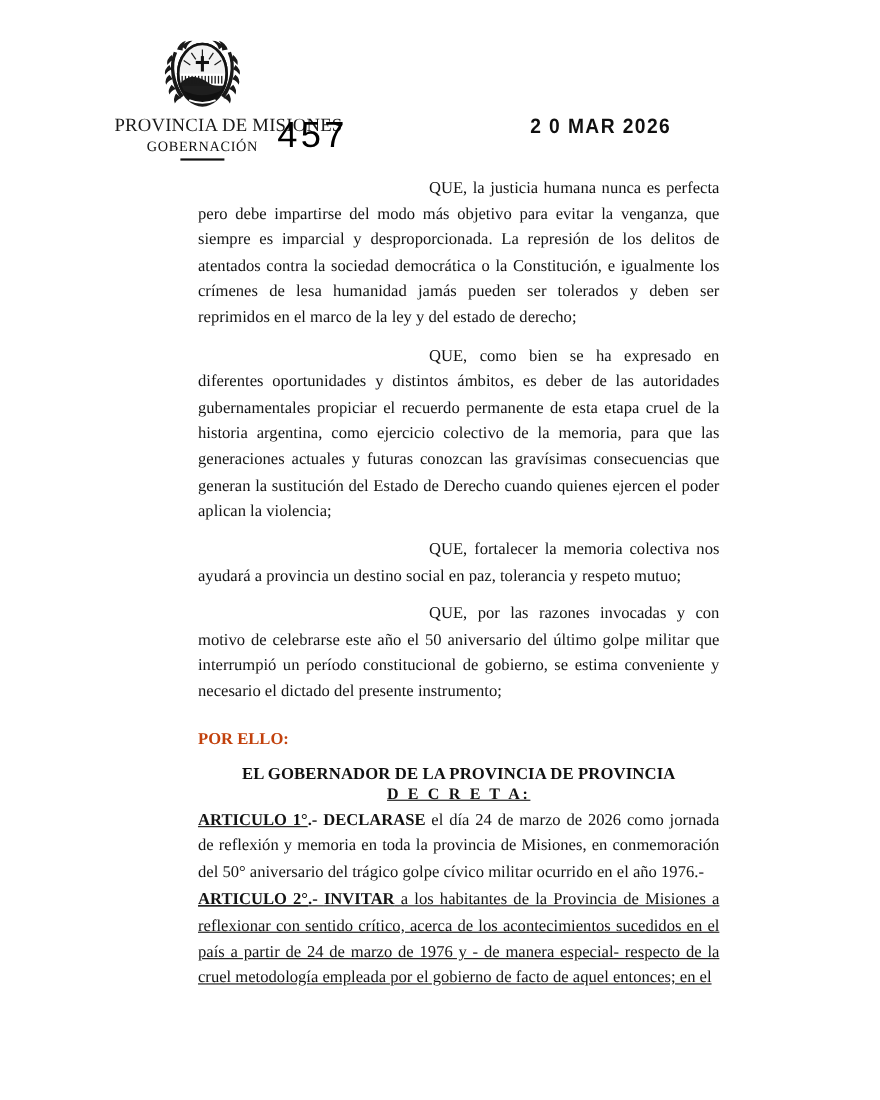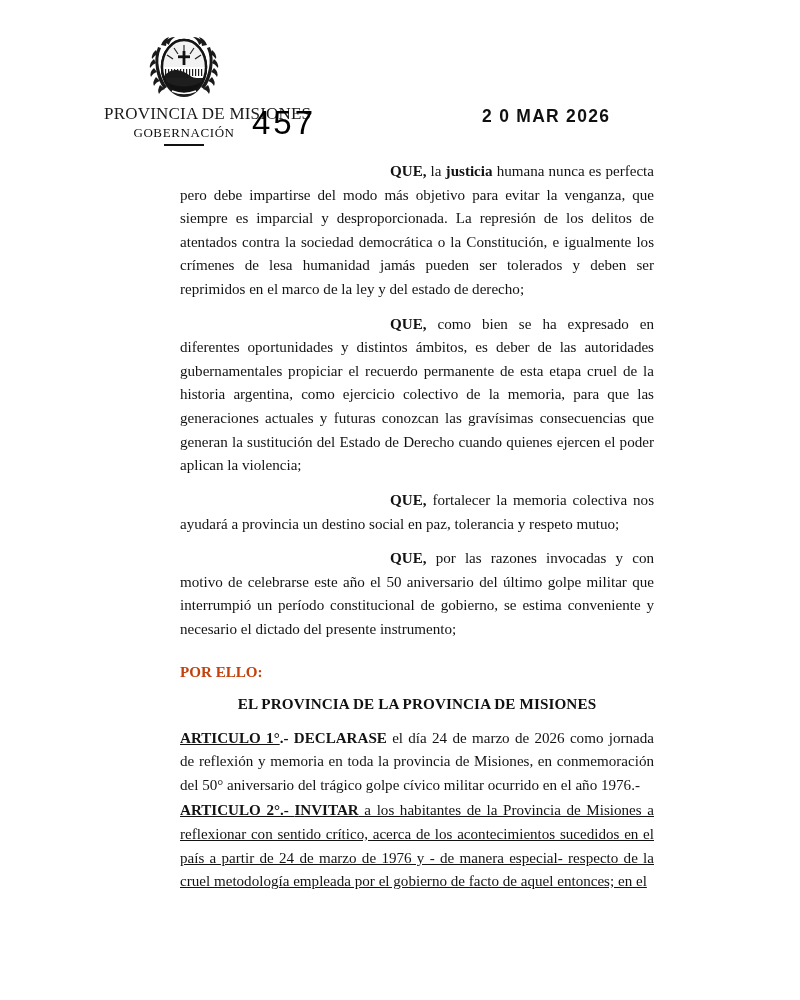--- a/index.html
+++ b/index.html
@@ -112,21 +112,21 @@
     margin: 0 0 0 0;
     color: #131313;
   }
   .para + .para {
     margin-top: 11px;
   }
   .indent-que {
     display: inline-block;
     width: 210px;
   }
-  b, strong { font-weight: bold; }
+  b, strong { font-weight: normal; }
 
   .por-ello {
     margin-top: 22px;
     font-size: 15.1px;
     font-weight: bold;
     color: #c2410c;
   }
 
   .decreta-block {
     margin-top: 14px;
@@ -141,21 +141,21 @@
   .decreta {
     font-size: 14.6px;
     font-weight: bold;
     letter-spacing: 2.4px;
     text-decoration: underline;
     color: #111;
     margin-top: 1px;
   }
 
   .art-block {
-    margin-top: 14px;
+    margin-top: 4px;
   }
   .art-block + .art-block {
     margin-top: 2px;
     text-decoration: underline;
   }
   .art-label {
     font-weight: bold;
     text-decoration: underline;
   }
   .art-action {
@@ -262,21 +262,22 @@
 
     <p class="para"><span class="indent-que"></span><b>QUE,</b><span> como bien se ha expresado en diferentes oportunidades y distintos ámbitos, es deber de las autoridades gubernamentales propiciar el recuerdo permanente de esta etapa cruel de la historia argentina, como ejercicio colectivo de la memoria, para que las generaciones actuales y futuras conozcan las gravísimas consecuencias que generan la sustitución del Estado de Derecho cuando quienes ejercen el poder aplican la violencia;</span></p>
 
     <p class="para"><span class="indent-que"></span><b>QUE,</b><span> fortalecer la memoria colectiva nos ayudará a provincia un destino social en paz, tolerancia y respeto mutuo;</span></p>
 
     <p class="para"><span class="indent-que"></span><b>QUE,</b><span> por las razones invocadas y con motivo de celebrarse este año el 50 aniversario del último golpe militar que interrumpió un período constitucional de gobierno, se estima conveniente y necesario el dictado del presente instrumento;</span></p>
 
     <div class="por-ello">POR ELLO:</div>
 
     <div class="decreta-block">
-      <div class="gob-title">EL PROVINCIA DE LA PROVINCIA DE MISIONES</div>
+      <div class="gob-title">EL GOBERNADOR DE LA PROVINCIA DE PROVINCIA</div>
+      <div class="decreta">D E C R E T A:</div>
     </div>
 
     <p class="para art-block"><span class="art-label">ARTICULO 1°</span><span class="art-action">.- </span><span class="art-action">DECLARASE</span><span> el día 24 de marzo de 2026 como jornada de reflexión y memoria en toda la provincia de Misiones, en conmemoración del 50° aniversario del trágico golpe cívico militar ocurrido en el año 1976.-</span></p>
 
     <p class="para art-block"><span class="art-label">ARTICULO 2°</span><span class="art-action">.- </span><span class="art-action">INVITAR</span><span> a los habitantes de la Provincia de Misiones a reflexionar con sentido crítico, acerca de los acontecimientos sucedidos en el país a partir de 24 de marzo de 1976  y - de manera especial- respecto de la cruel metodología empleada por el gobierno de facto de aquel entonces; en el</span></p>
 
   </div>
 
   <div class="sig-area">
 

